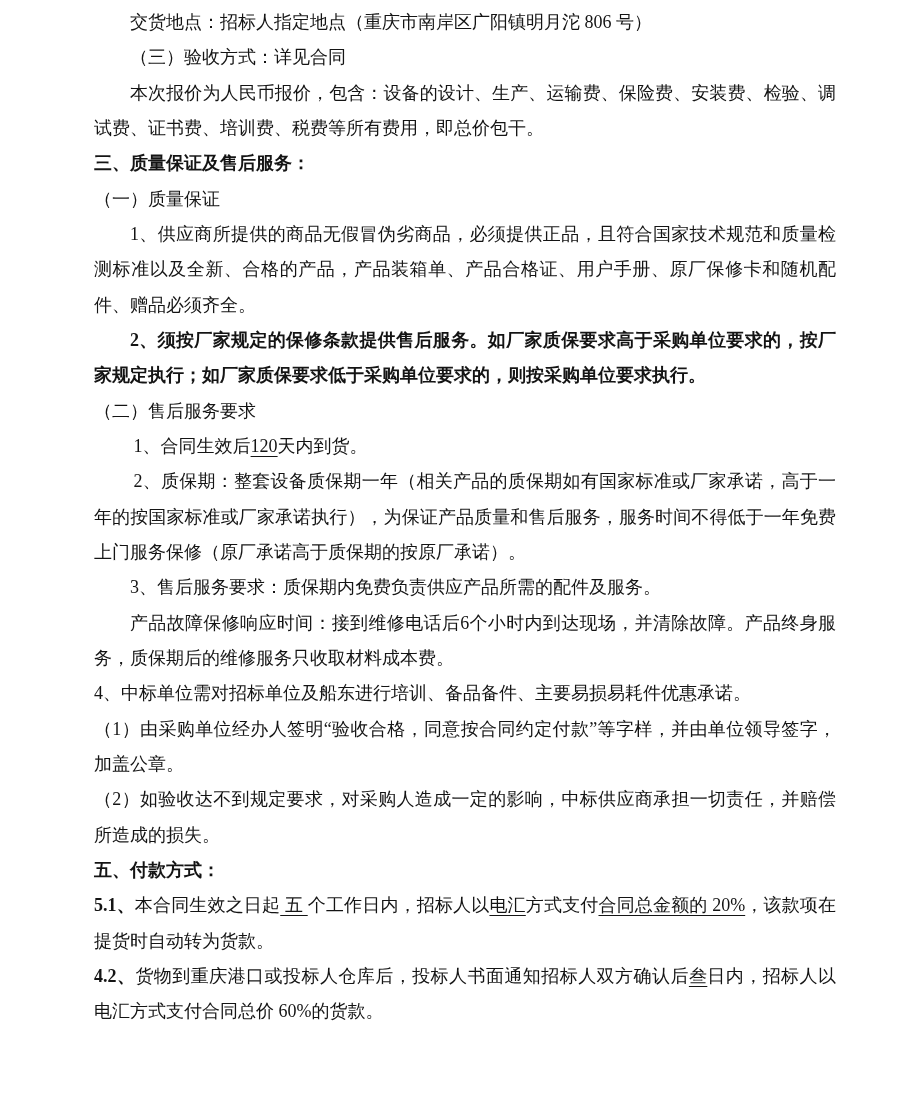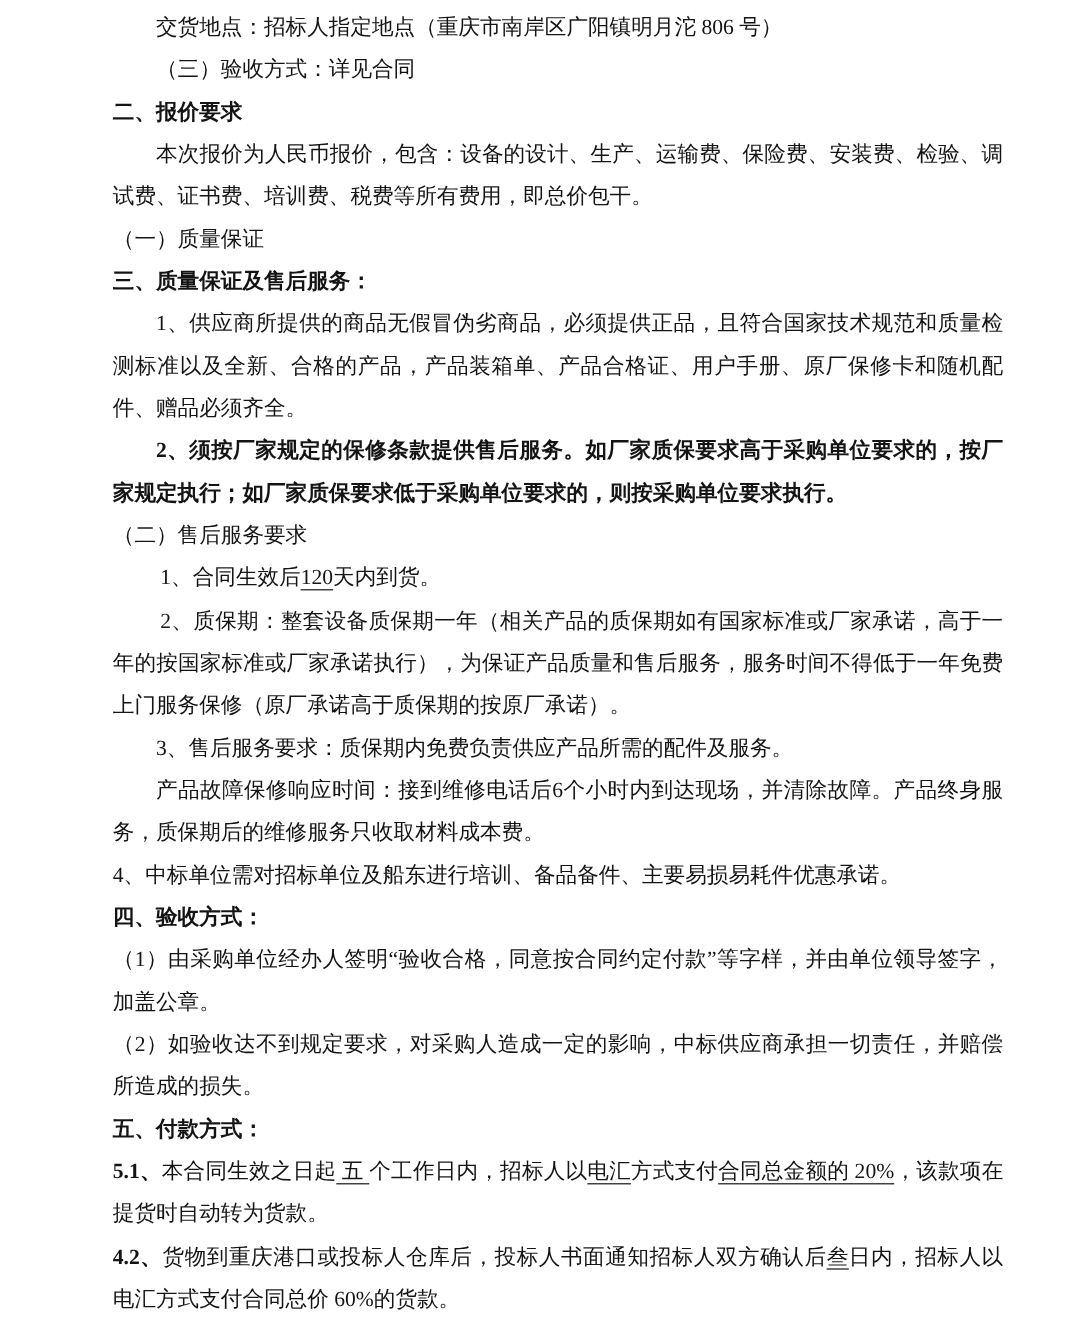--- a/index.html
+++ b/index.html
@@ -40,31 +40,29 @@
   .b {
     font-weight: 700;
   }
 </style>
 </head>
 <body>
 
 <div class="doc" style="background: rgb(255, 255, 255); color: rgb(20, 20, 20);">
     <p class="para" style="text-indent: 2em;"><span>交货地点：招标人指定地点（重庆市南岸区广阳镇明月沱 806 号）</span></p>
     <p class="para" style="text-indent: 2em;"><span>（三）验收方式：详见合同</span></p>
-    <p class="para heading"><span>二、报价要求</span></p>
     <p class="para" style="text-indent: 2em; font-family: Liberation Serif, serif;"><span>本次报价为人民币报价，包含：设备的设计、生产、运输费、保险费、安装费、检验、调试费、证书费、培训费、税费等所有费用，即总价包干。</span></p>
+    <p class="para heading"><span>三、质量保证及售后服务：</span></p>
     <p class="para"><span>（一）质量保证</span></p>
-    <p class="para heading"><span>三、质量保证及售后服务：</span></p>
     <p class="para" style="text-indent: 2em;"><span>1、供应商所提供的商品无假冒伪劣商品，必须提供正品，且符合国家技术规范和质量检测标准以及全新、合格的产品，产品装箱单、产品合格证、用户手册、原厂保修卡和随机配件、赠品必须齐全。</span></p>
     <p class="para" style="text-indent: 2em; font-weight: bold;"><span>2、须按厂家规定的保修条款提供售后服务。如厂家质保要求高于采购单位要求的，按厂家规定执行；如厂家质保要求低于采购单位要求的，则按采购单位要求执行。</span></p>
     <p class="para"><span>（二）售后服务要求</span></p>
     <p class="para" style="text-indent: 2.2em;"><span>1、合同生效后</span><span class="u">120</span><span>天内到货。</span></p>
     <p class="para" style="text-indent: 2.2em;"><span>2、质保期：整套设备质保期一年（相关产品的质保期如有国家标准或厂家承诺，高于一年的按国家标准或厂家承诺执行），为保证产品质量和售后服务，服务时间不得低于一年免费上门服务保修（原厂承诺高于质保期的按原厂承诺）。</span></p>
     <p class="para" style="text-indent: 2em;"><span>3、售后服务要求：质保期内免费负责供应产品所需的配件及服务。</span></p>
     <p class="para" style="text-indent: 2em;"><span>产品故障保修响应时间：接到维修电话后6个小时内到达现场，并清除故障。产品终身服务，质保期后的维修服务只收取材料成本费。</span></p>
     <p class="para"><span>4、中标单位需对招标单位及船东进行培训、备品备件、主要易损易耗件优惠承诺。</span></p>
-    <p class="para heading"><span>四、验收方式：</span></p>
     <p class="para"><span>（1）由采购单位经办人签明“验收合格，同意按合同约定付款”等字样，并由单位领导签字，加盖公章。</span></p>
     <p class="para"><span>（2）如验收达不到规定要求，对采购人造成一定的影响，中标供应商承担一切责任，并赔偿所造成的损失。</span></p>
     <p class="para heading"><span>五、付款方式：</span></p>
     <p class="para"><span class="b">5.1、</span><span>本合同生效之日起</span><span class="u"> 五 </span><span>个工作日内，招标人以</span><span class="u">电汇</span><span>方式支付</span><span class="u">合同总金额的 20%</span><span>，该款项在提货时自动转为货款。</span></p>
     <p class="para"><span class="b">4.2、</span><span>货物到重庆港口或投标人仓库后，投标人书面通知招标人双方确认后</span><span class="u">叁</span><span>日内，招标人以电汇方式支付合同总价 60%的货款。</span></p>
   </div>
 
 </body></html>

